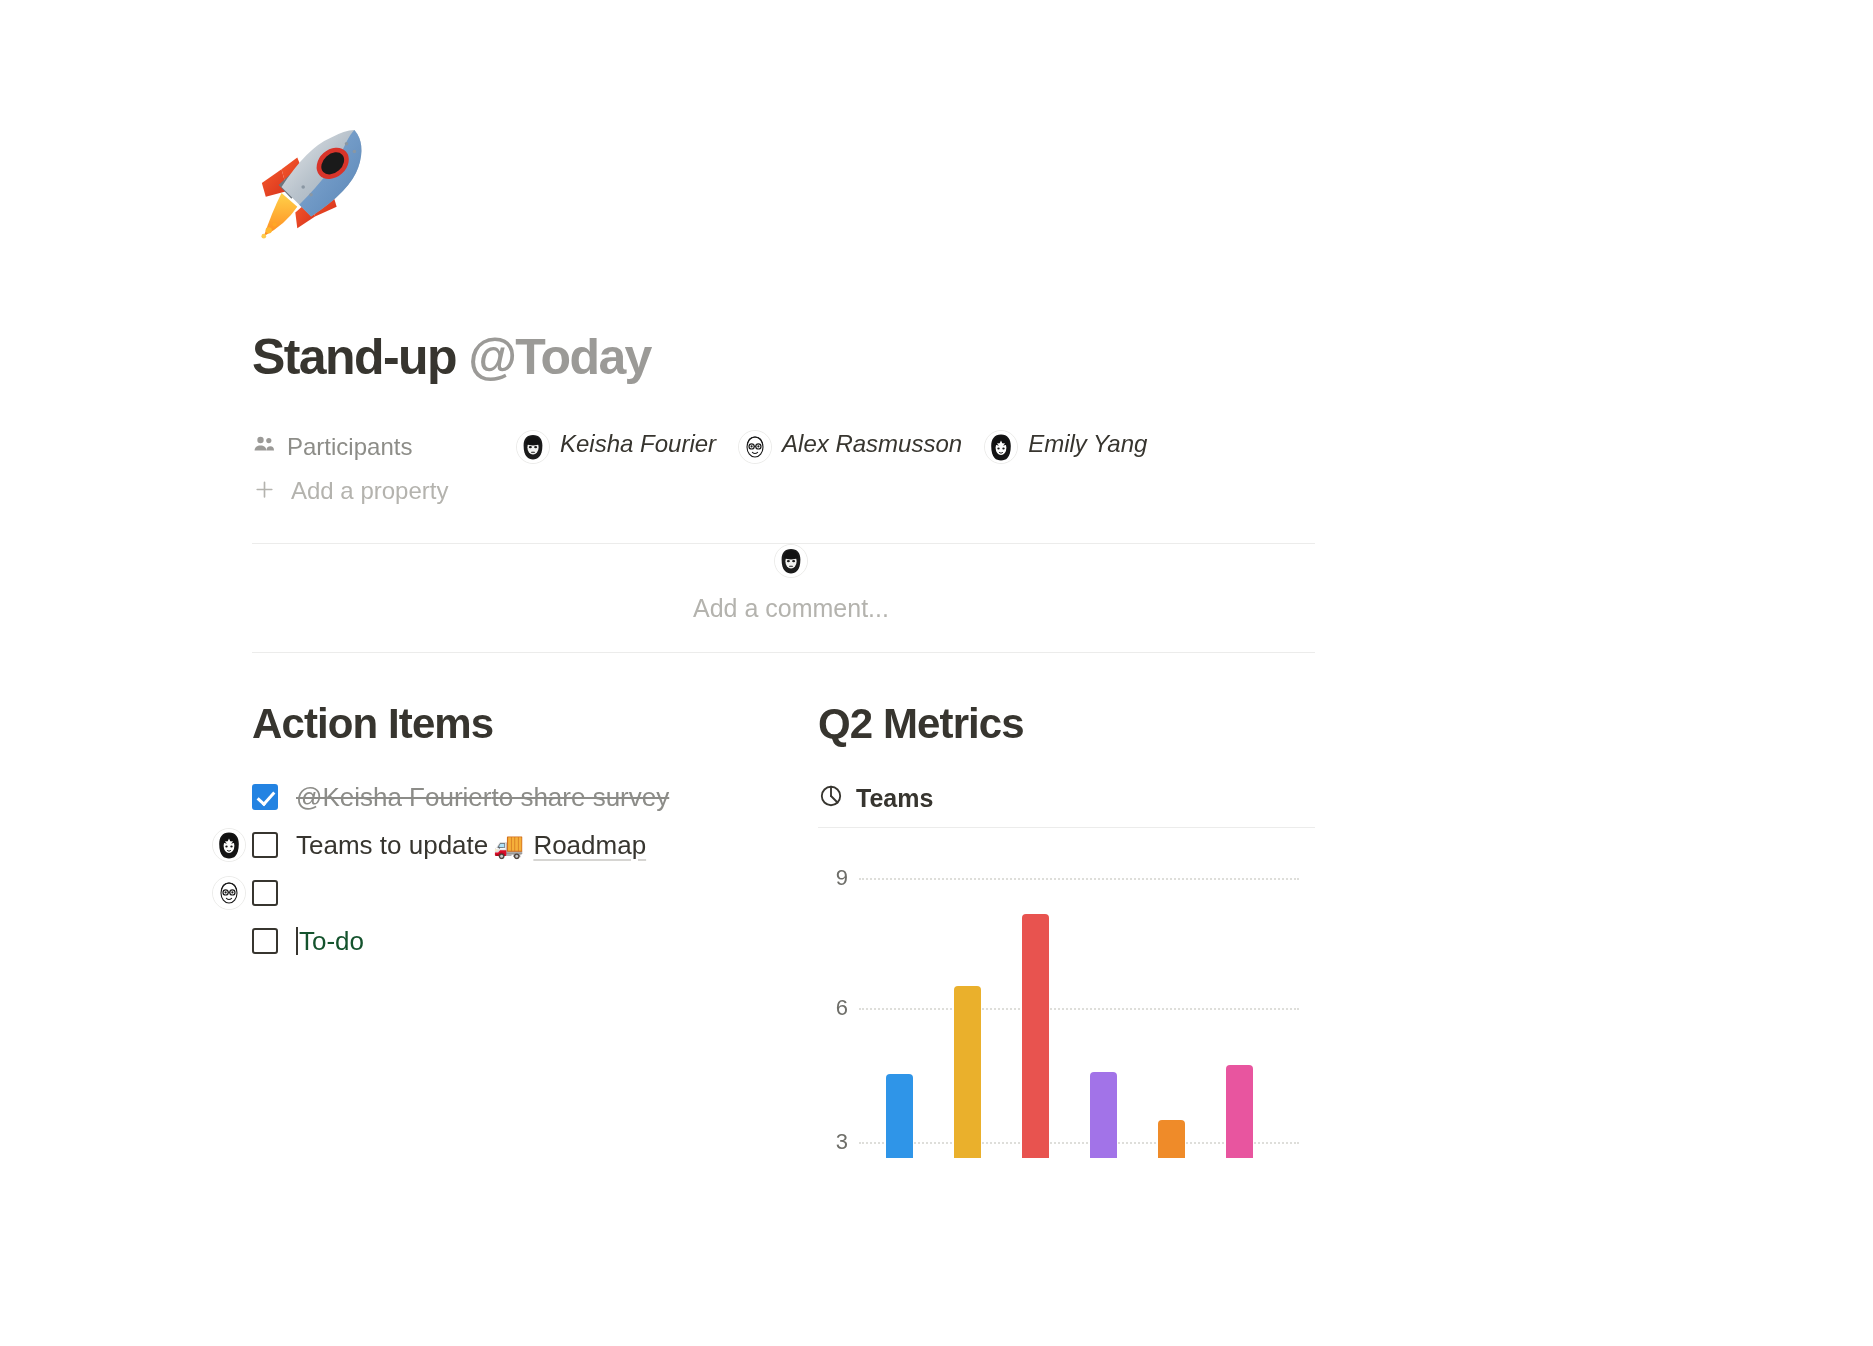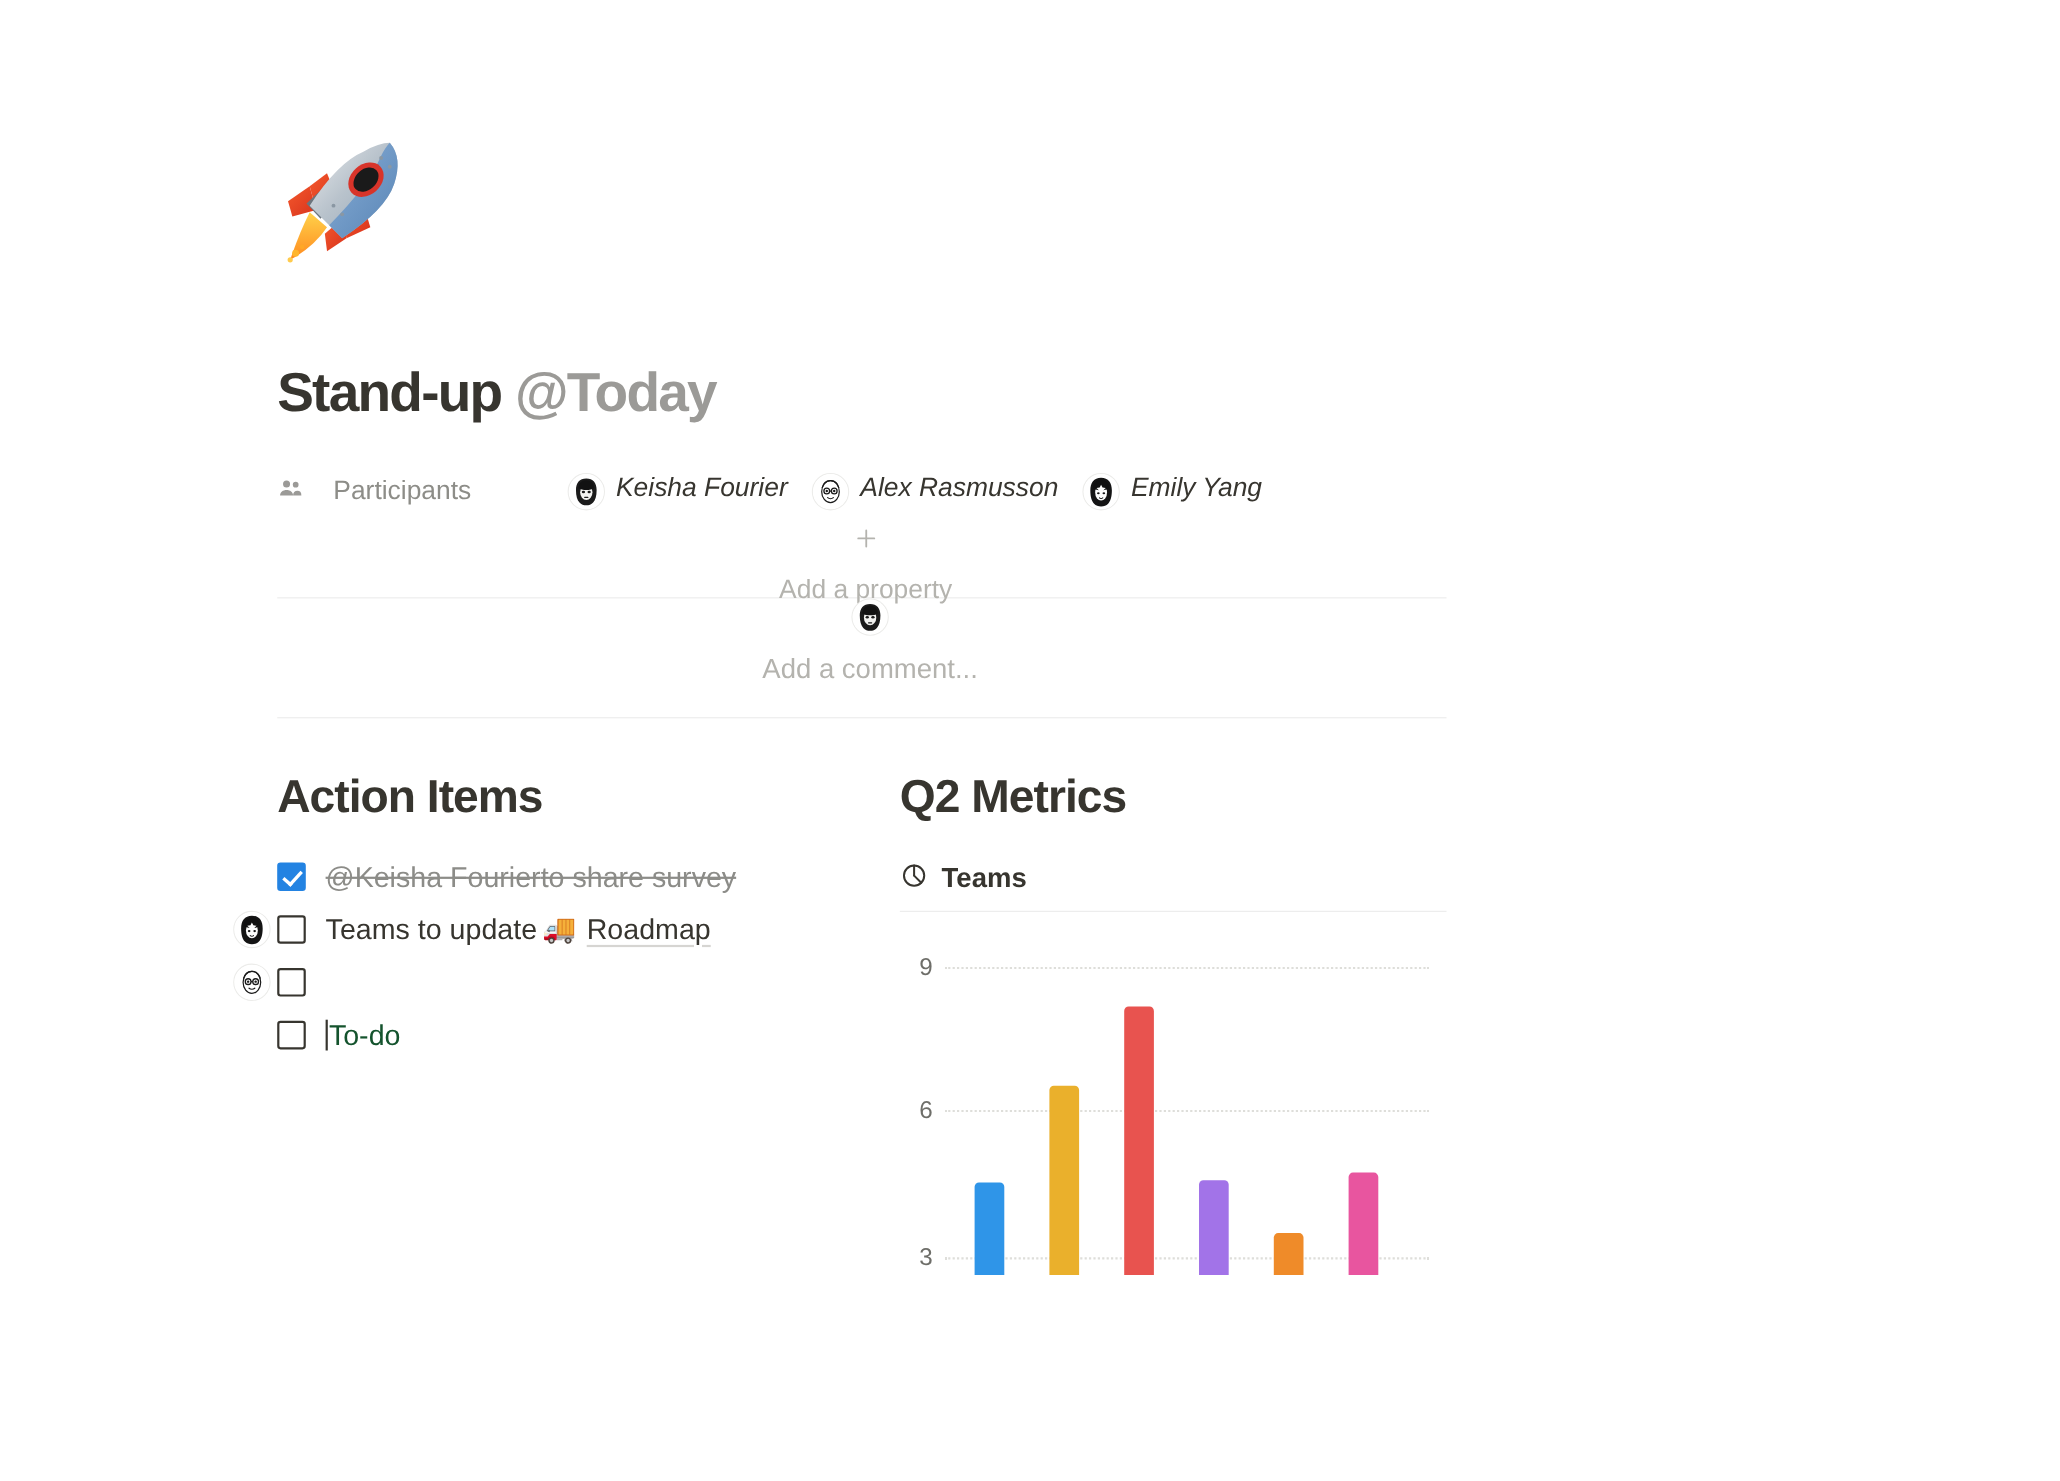--- a/index.html
+++ b/index.html
@@ -50,21 +50,21 @@
   .props { margin-top: 40px; }
   .prop-row {
     display: flex;
     align-items: center;
     height: 44px;
     margin-bottom: 8px;
   }
   .prop-label {
     display: flex;
     align-items: center;
-    gap: 27px;
+    gap: 11px;
     width: 264px;
     flex: 0 0 264px;
     color: #9b9a97;
     font-size: 24px;
   }
   .prop-label .lbl { font-size: 24px; color: #8d8d88; }
   .prop-value {
     display: flex;
     align-items: center;
     gap: 0px;
@@ -84,27 +84,26 @@
     border: 1px solid #ececea;
     display: block;
     flex: 0 0 34px;
     overflow: hidden;
   }
   .avatar svg { display: block; width: 100%; height: 100%; }
   .person-name { font-size: 24px; color: #37352f; white-space: nowrap; }
 
   .add-prop {
     display: flex;
-    align-items: center;
+    align-items: flex-start;
     gap: 14px;
     color: #b4b3ae;
     font-size: 24px;
     height: 44px;
     margin-top: 8px;
-    flex-direction: column;
   }
 
   
   .divider {
     height: 1px;
     background: #ececeb;
     width: 1063px;
     margin-top: 22px;
   }
 

